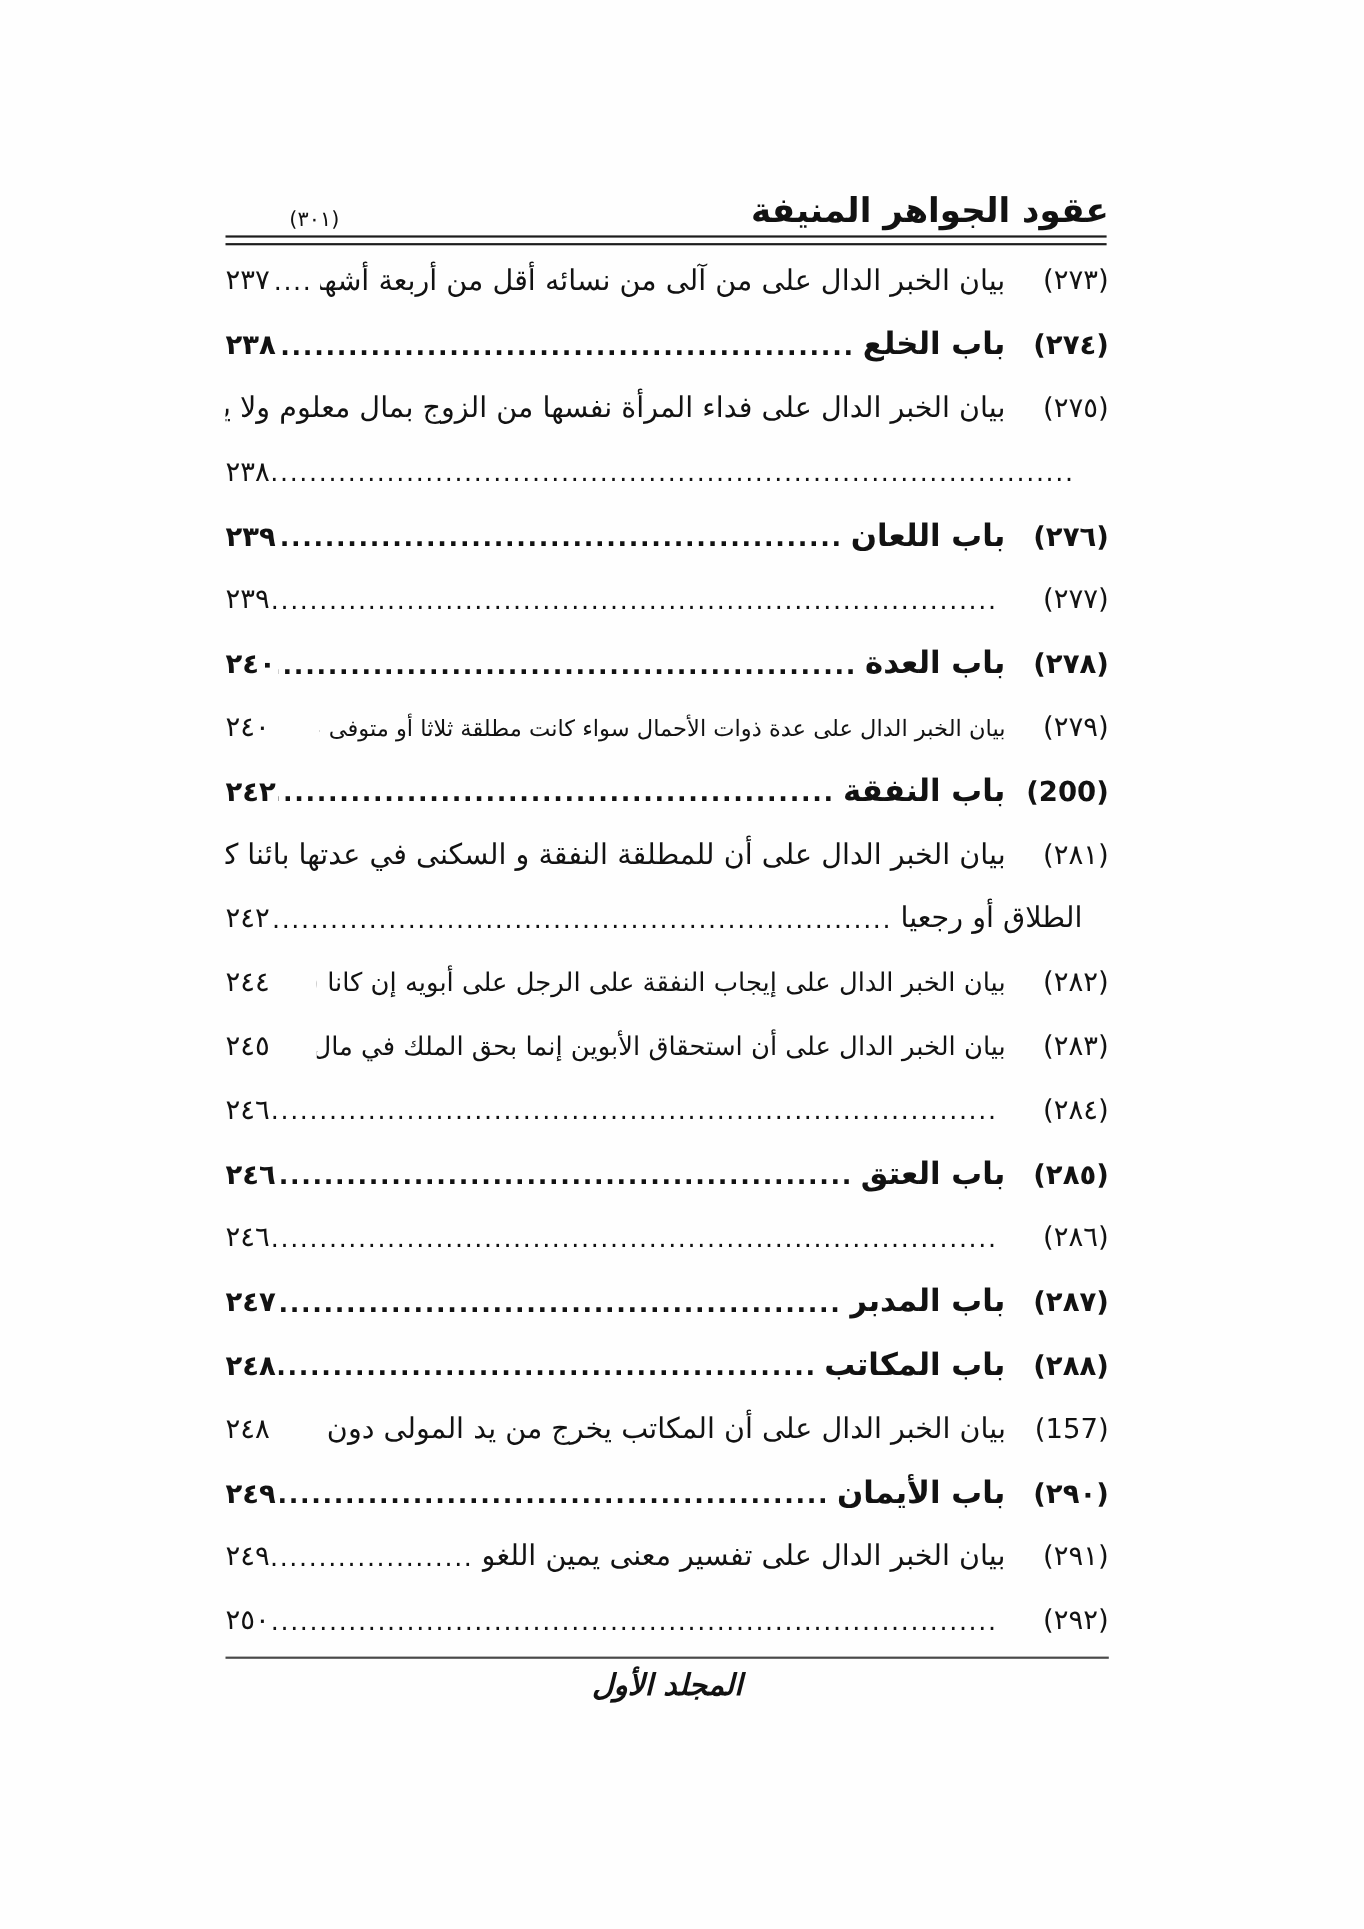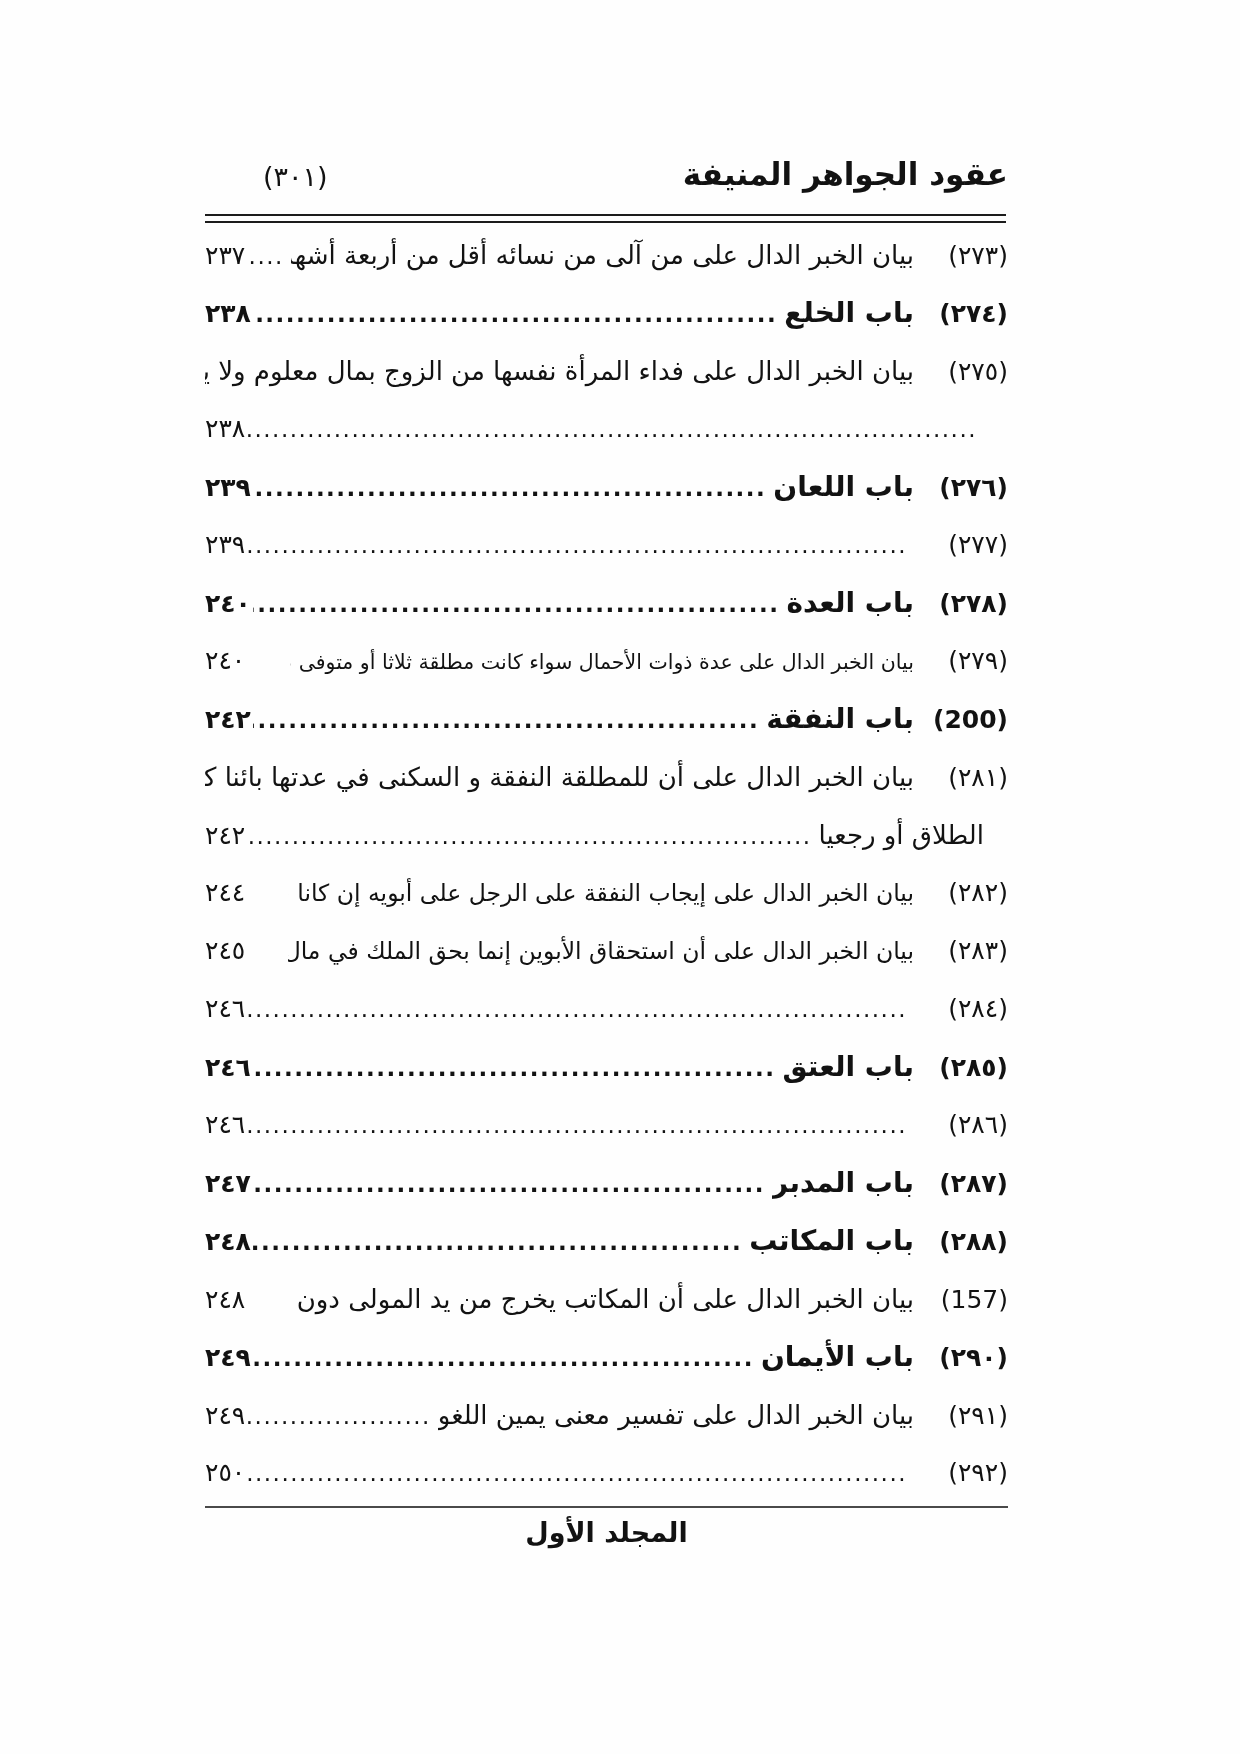--- a/index.html
+++ b/index.html
@@ -8,43 +8,43 @@
     width:1240px;height:1754px;
     background:#fefefe;
     color:#121212;
     direction:rtl;
     font-family:"DejaVu Sans","Liberation Sans",sans-serif;
     overflow:hidden;
   }
   .content{position:absolute;right:232px;left:205px;top:0;}
   
   .hdr{position:absolute;top:156px;right:0;left:0;display:flex;justify-content:space-between;align-items:flex-end;}
-  .hdr-title{font-size:31px;font-weight:700;letter-spacing:-0.5px;}
-  .hdr-page{font-size:27px;margin-left:58px;}
+  .hdr-title{font-size:31px;font-weight:700;letter-spacing:-0.5px;margin-top:18px;}
+  .hdr-page{font-size:19px;margin-left:58px;}
   .rule2{position:absolute;top:214px;right:2px;left:0;height:5px;
          border-top:2px solid #1c1c1c;border-bottom:2px solid #1c1c1c;}
   
   .toc{position:absolute;top:226px;right:0;left:0;}
   .row{display:flex;align-items:baseline;height:58px;line-height:58px;white-space:nowrap;}
   .row .num{min-width:94px;flex:0 0 auto;font-size:25px;}
   .row .txt{flex:0 1 auto;overflow:hidden;}
   .row .leader{flex:1 1 30px;min-width:10px;overflow:hidden;font-size:23px;letter-spacing:1.5px;padding:0 7px;}
   .row .pageno{flex:0 0 auto;font-size:25px;padding-right:2px;}
   .row.item{font-size:26px;}
   .row.bab{font-size:28px;font-weight:700;}
   .row.bab .pageno{font-weight:700;}
   .row.bab .leader{font-weight:700;}
   .row.compact{font-size:23.5px;}
   .row.small{font-size:20.5px;}
   .row.cont{padding-right:24px;}
   .row.cont .txt{padding-right:0;}
   
   .ftr{position:absolute;top:1506px;right:0;left:0;text-align:center;}
   .ftr-rule{border-top:2px solid #4a4a4a;height:0;}
-  .ftr-text{margin-top:9px;font-size:27px;font-weight:600;}
+  .ftr-text{margin-top:9px;font-size:27px;font-weight:600;font-style:italic;}
 </style>
 </head>
 <body>
 
 <div class="page">
   <div class="content">
 
     <div class="hdr">
       <span class="hdr-title">عقود الجواهر المنيفة</span>
       <span class="hdr-page">(٣٠١)</span>

